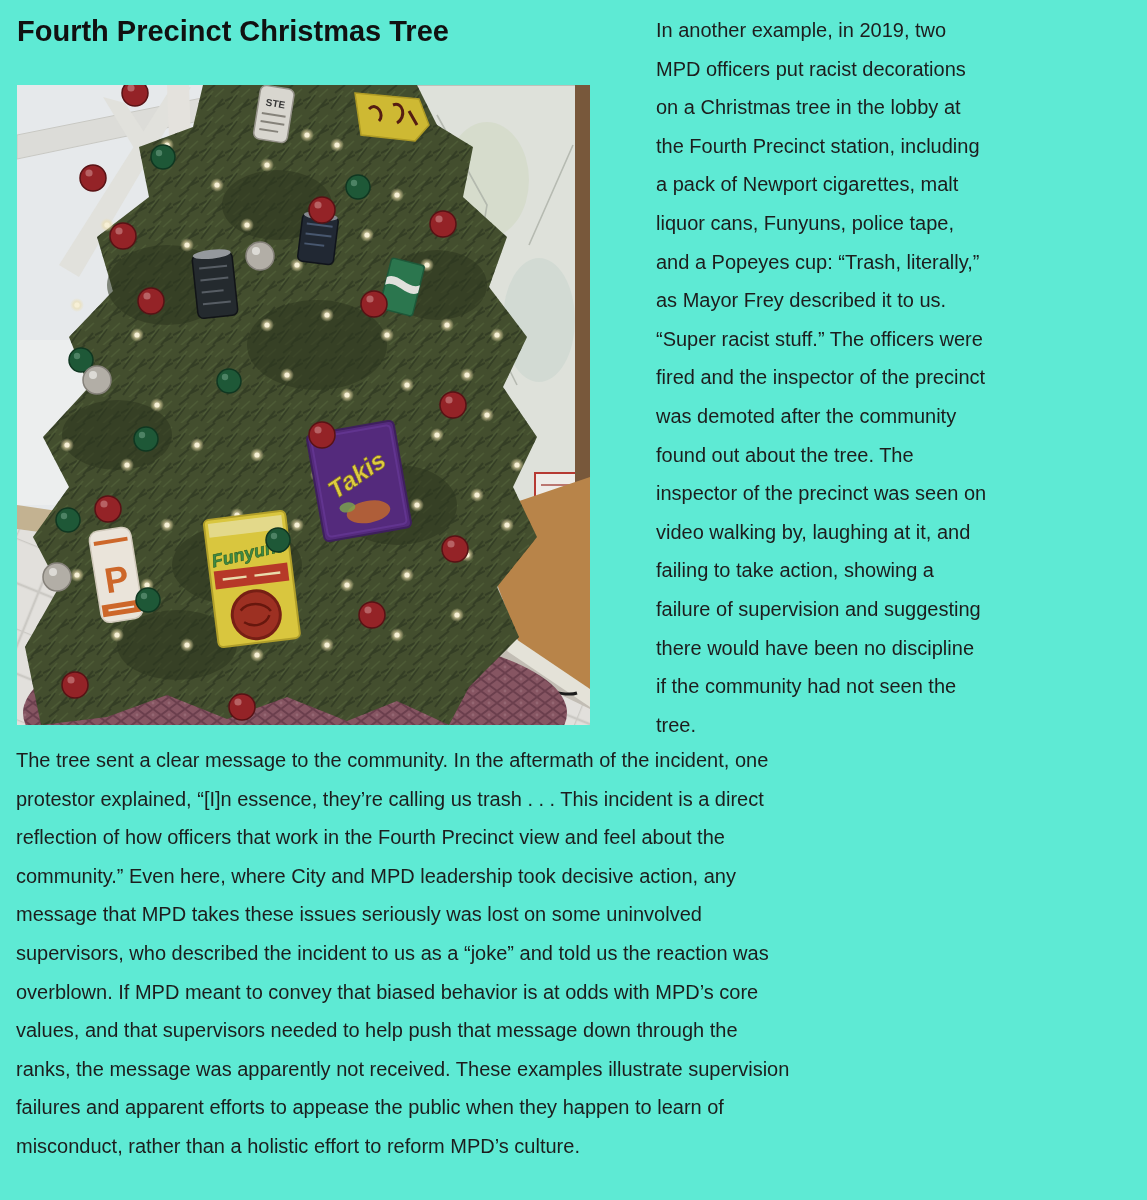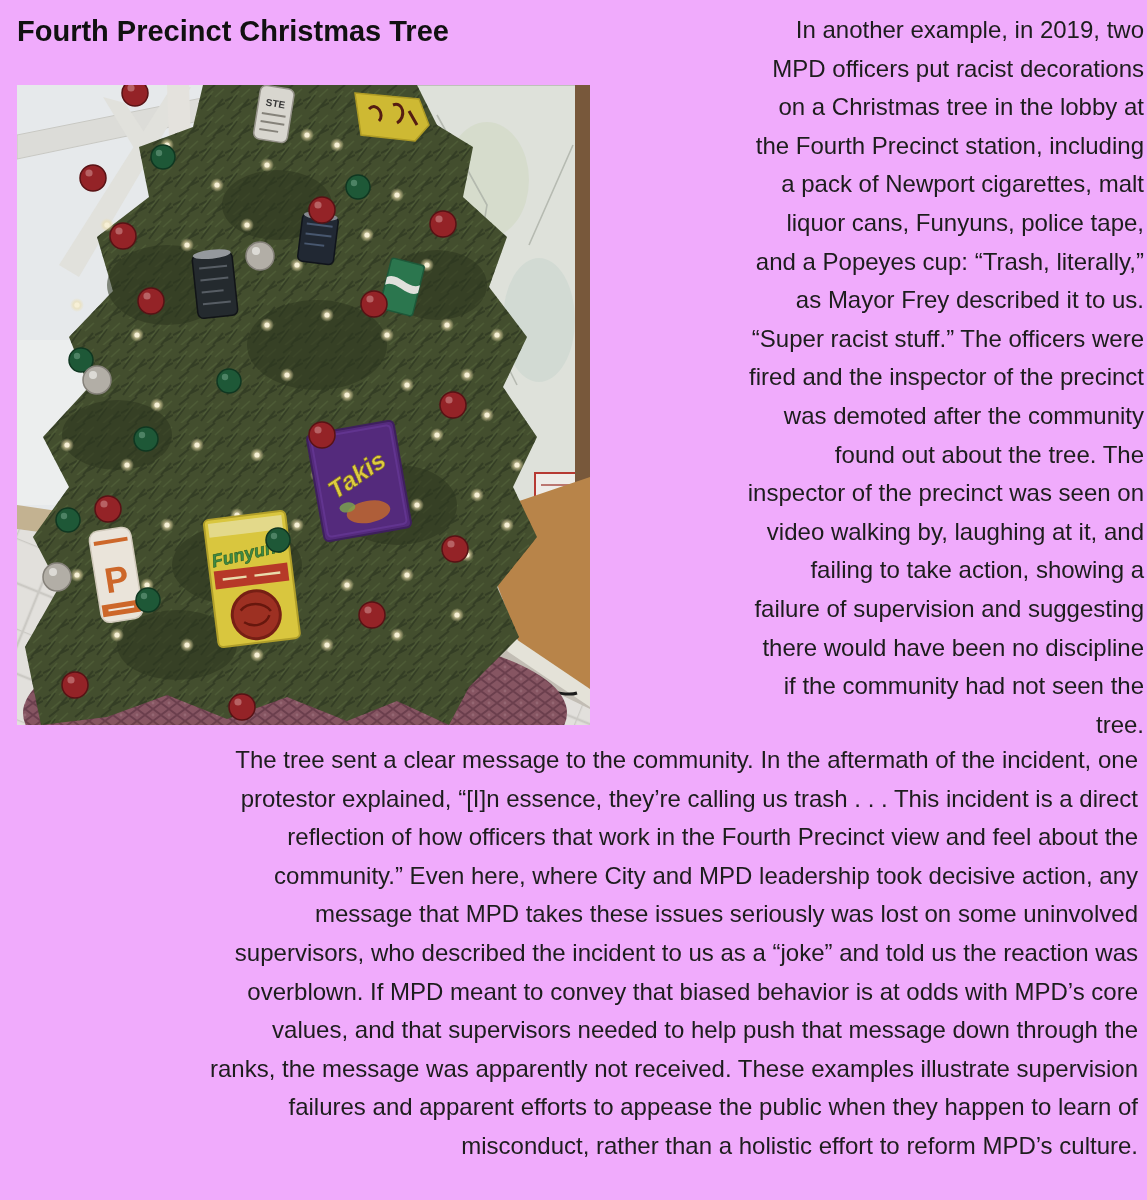--- a/index.html
+++ b/index.html
@@ -1,22 +1,22 @@
 <!DOCTYPE html>
 <html><head>
 <meta charset="utf-8">
 <style>
   html,body{margin:0;padding:0;background:#ffffff;}
-  .page{position:relative;width:1147px;height:1200px;background:#f0abfc;
+  .page{position:relative;width:1147px;height:1200px;background:#5eead4;
         font-family:"Liberation Sans","DejaVu Sans",sans-serif;color:#1d1d1d;overflow:hidden;}
   .title{position:absolute;left:17px;top:14px;margin:0;font-size:29px;line-height:34px;
          font-weight:bold;color:#111;}
   .photo{position:absolute;left:17px;top:85px;width:573px;height:640px;}
   .photo svg{display:block;filter:blur(.6px) saturate(.95);}
-  .para{position:absolute;margin:0;font-size:24px;line-height:38.6px;white-space:pre-line;color:#1d1d1d;text-align:right;}
+  .para{position:absolute;margin:0;font-size:20px;line-height:38.6px;white-space:pre-line;color:#1d1d1d;}
   .right-col{left:656px;top:11px;width:488px;}
   .bottom-par{left:16px;top:741px;width:1122px;}
 </style>
 </head>
 <body>
 
 <div class="page">
 
   <h1 class="title">Fourth Precinct Christmas Tree</h1>
 

